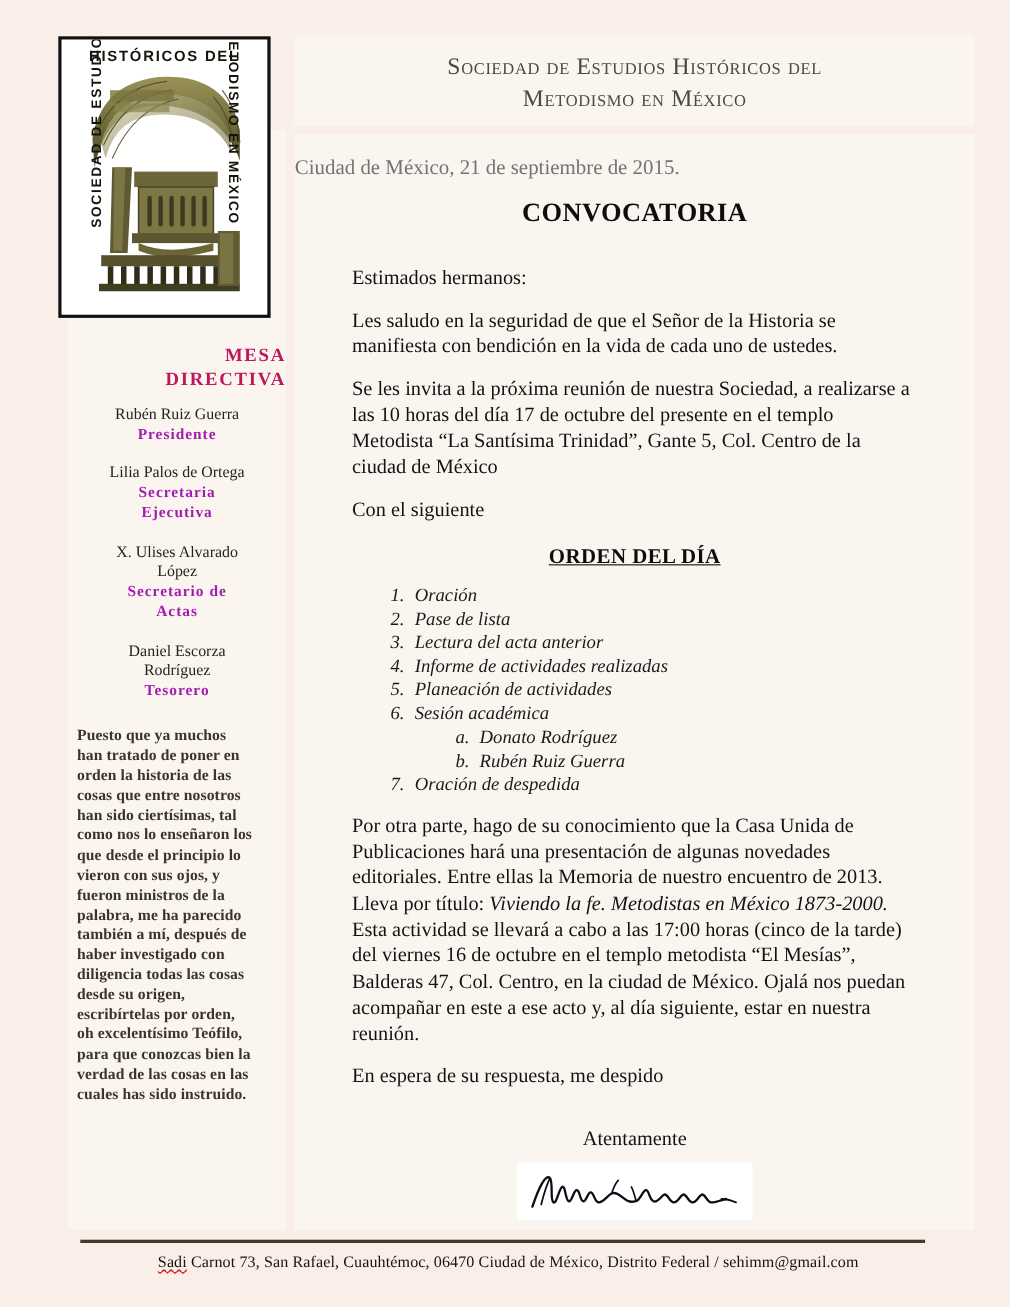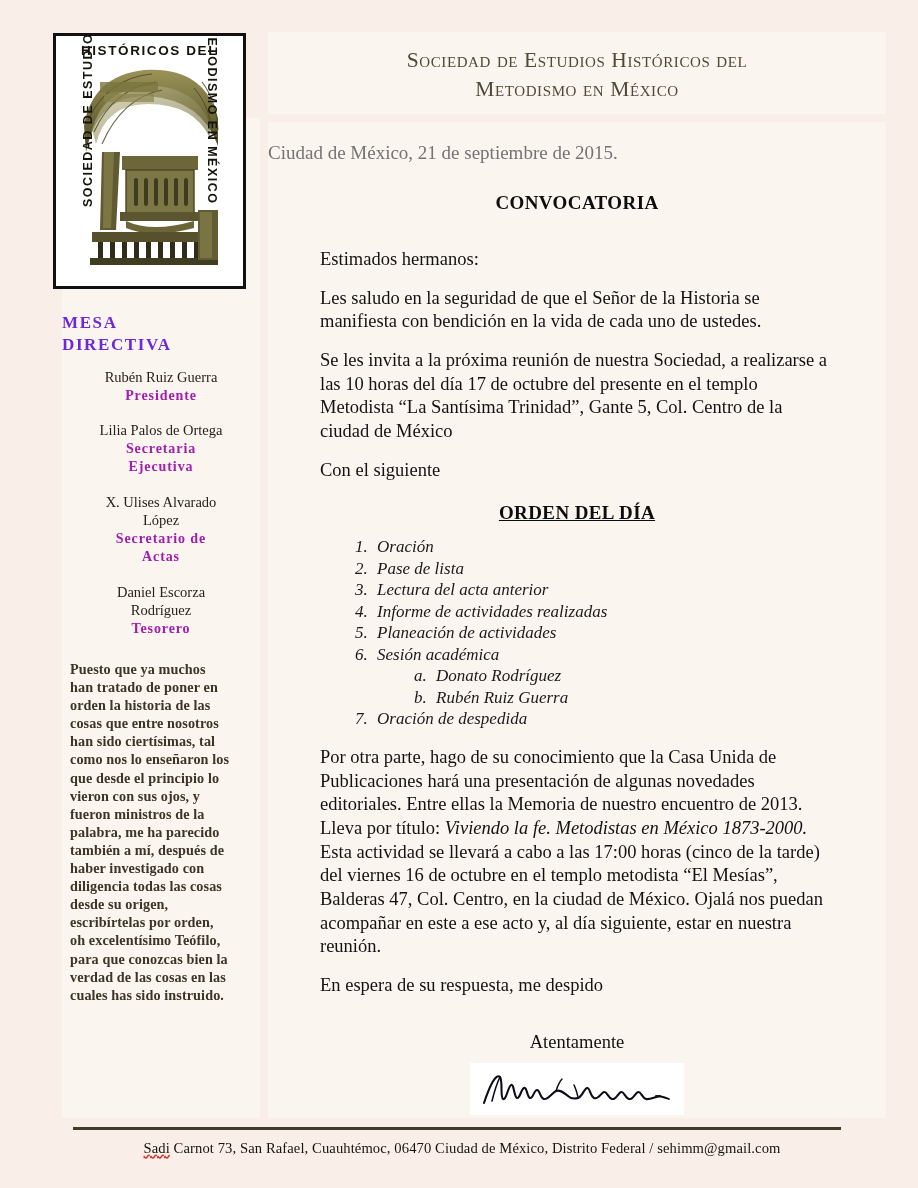--- a/index.html
+++ b/index.html
@@ -122,26 +122,26 @@
     width: 140px;
     height: 205px;
     z-index: 2;
   }
 
   .board-title {
     position: absolute;
     left: 62px;
     top: 312px;
     width: 198px;
-    text-align: left;
+    text-align: right;
     font-size: 17px;
     font-weight: bold;
     letter-spacing: 1.6px;
     line-height: 1.32;
-    color: #6d28d9;
+    color: #be185d;
   }
 
   .board-list {
     position: absolute;
     left: 62px;
     top: 368px;
     width: 198px;
     text-align: center;
     color: #272318;
   }
@@ -189,23 +189,23 @@
   }
 
   .date-line {
     text-align: left;
     font-size: 19px;
     margin-top: 20px;
     color: #737373;
   }
   .doc-heading {
     text-align: center;
-    font-size: 19px;
-    font-weight: bold;
-    margin-top: 28px;
+    font-size: 24px;
+    font-weight: bold;
+    margin-top: 17px;
     letter-spacing: 0.4px;
     color: #0d0d0d;
   }
 
   .body-wrap {
     margin: 34px 52px 0 52px;
   }
   .body-wrap p {
     font-size: 18.5px;
     line-height: 1.28;

